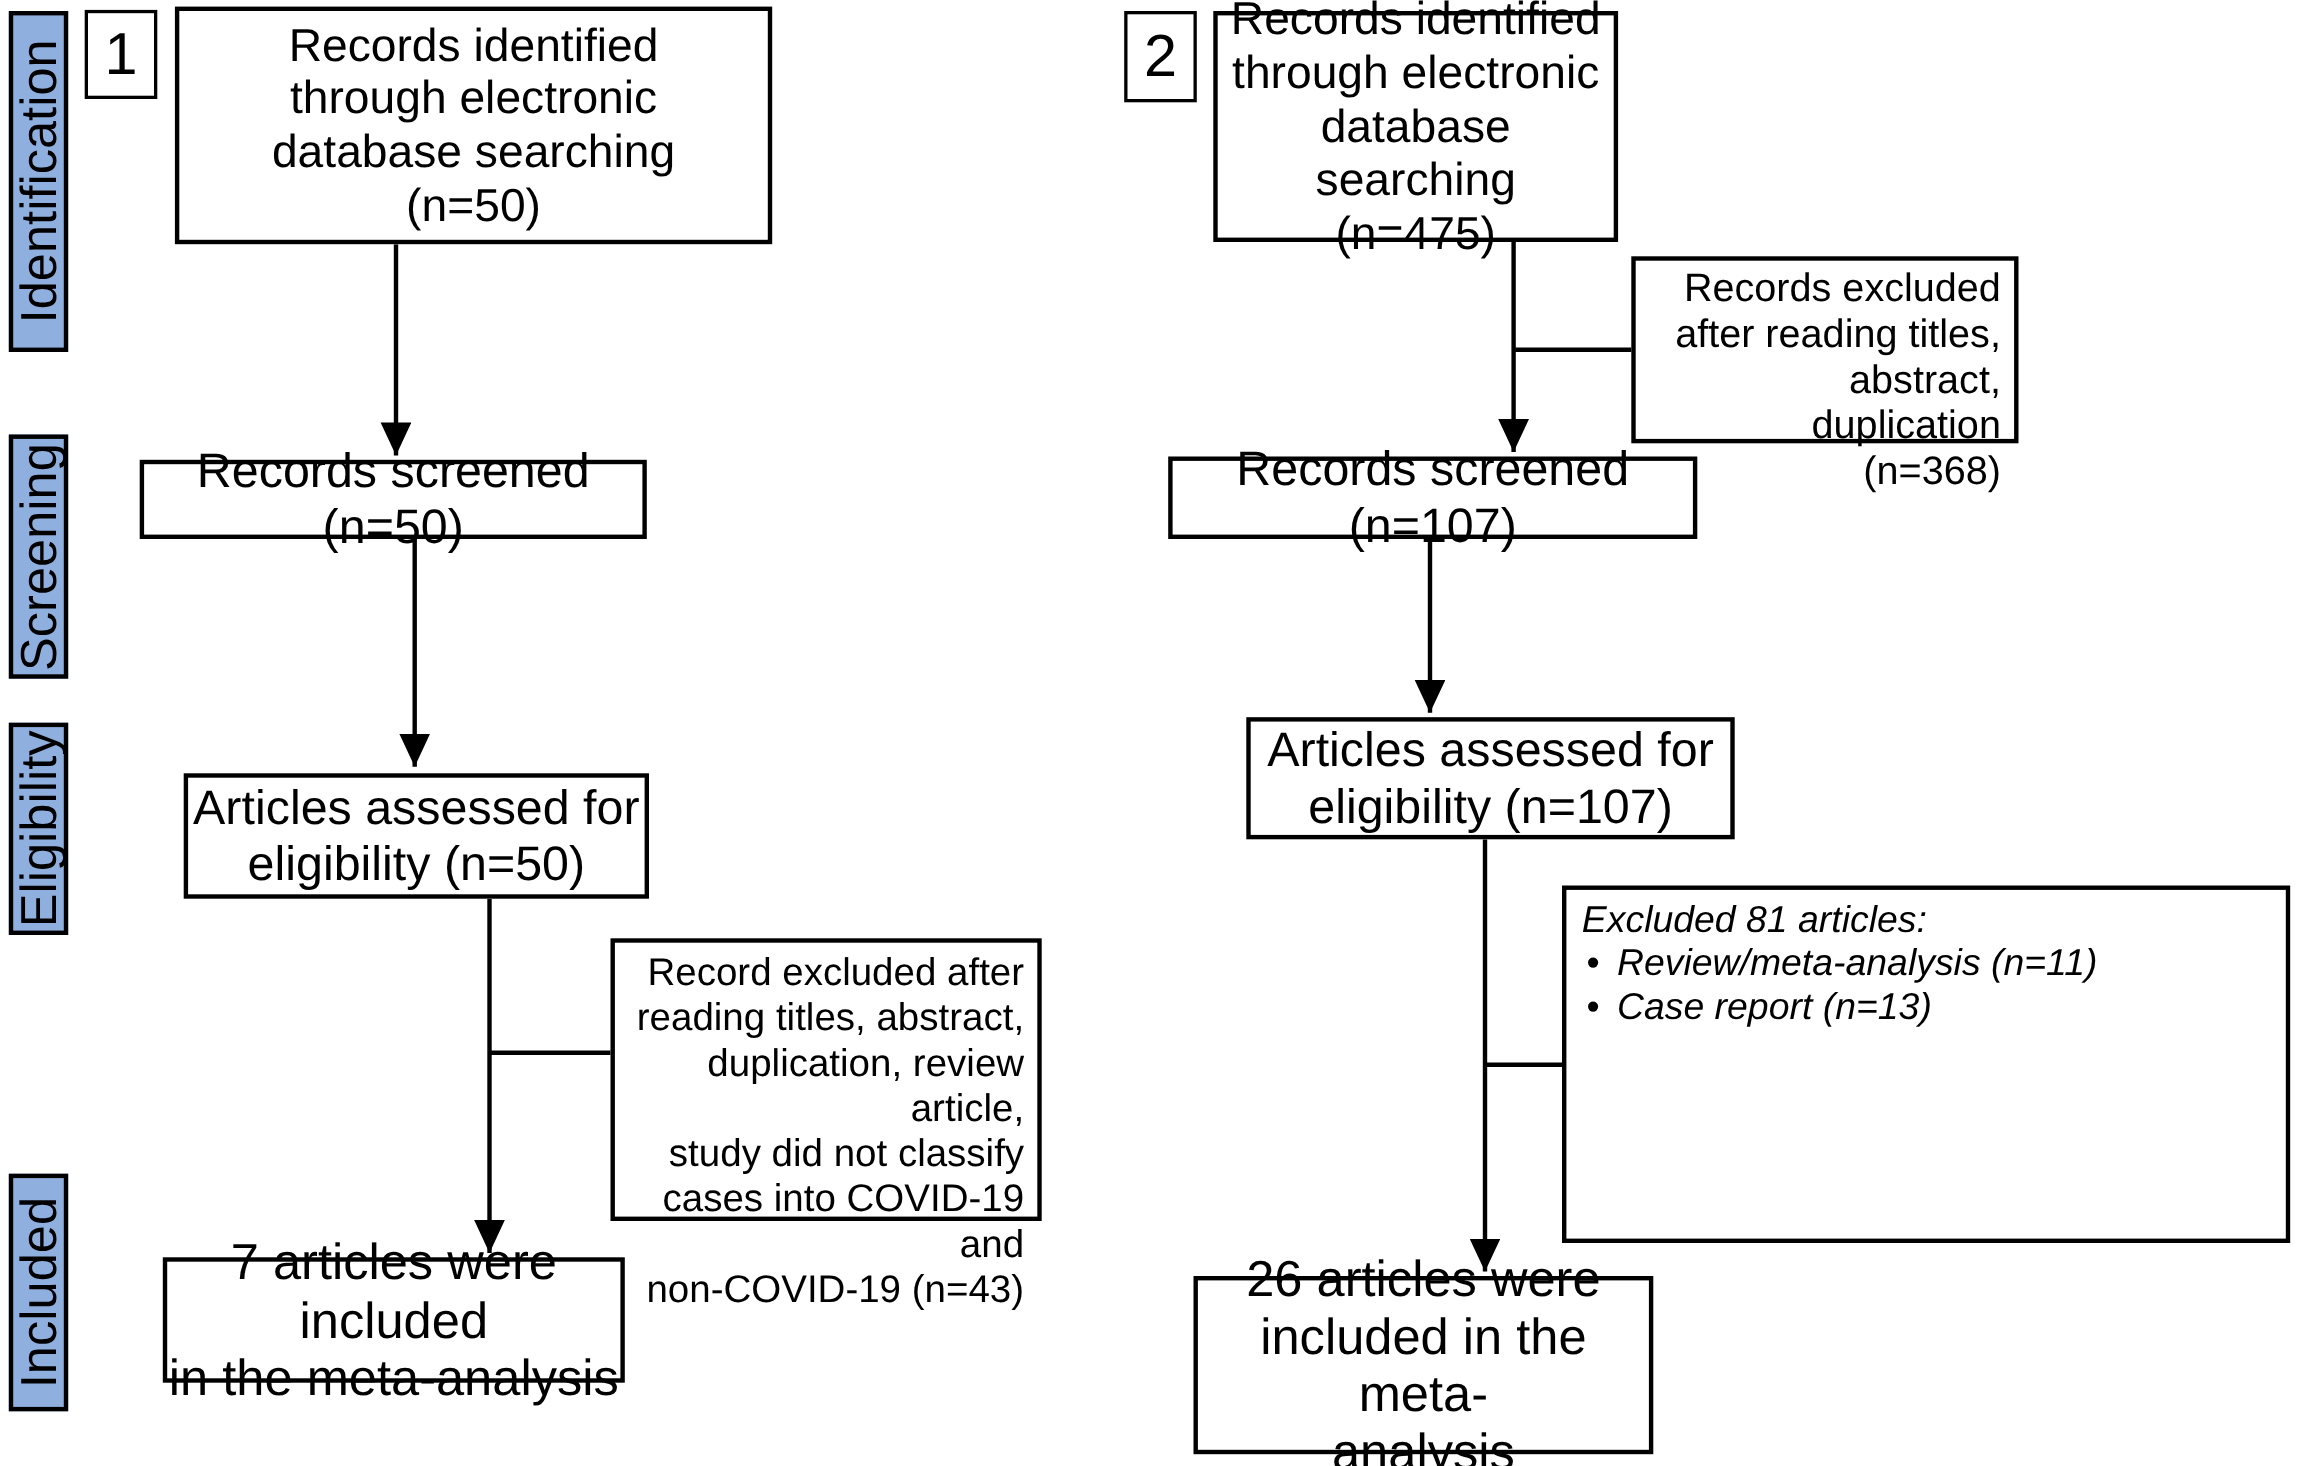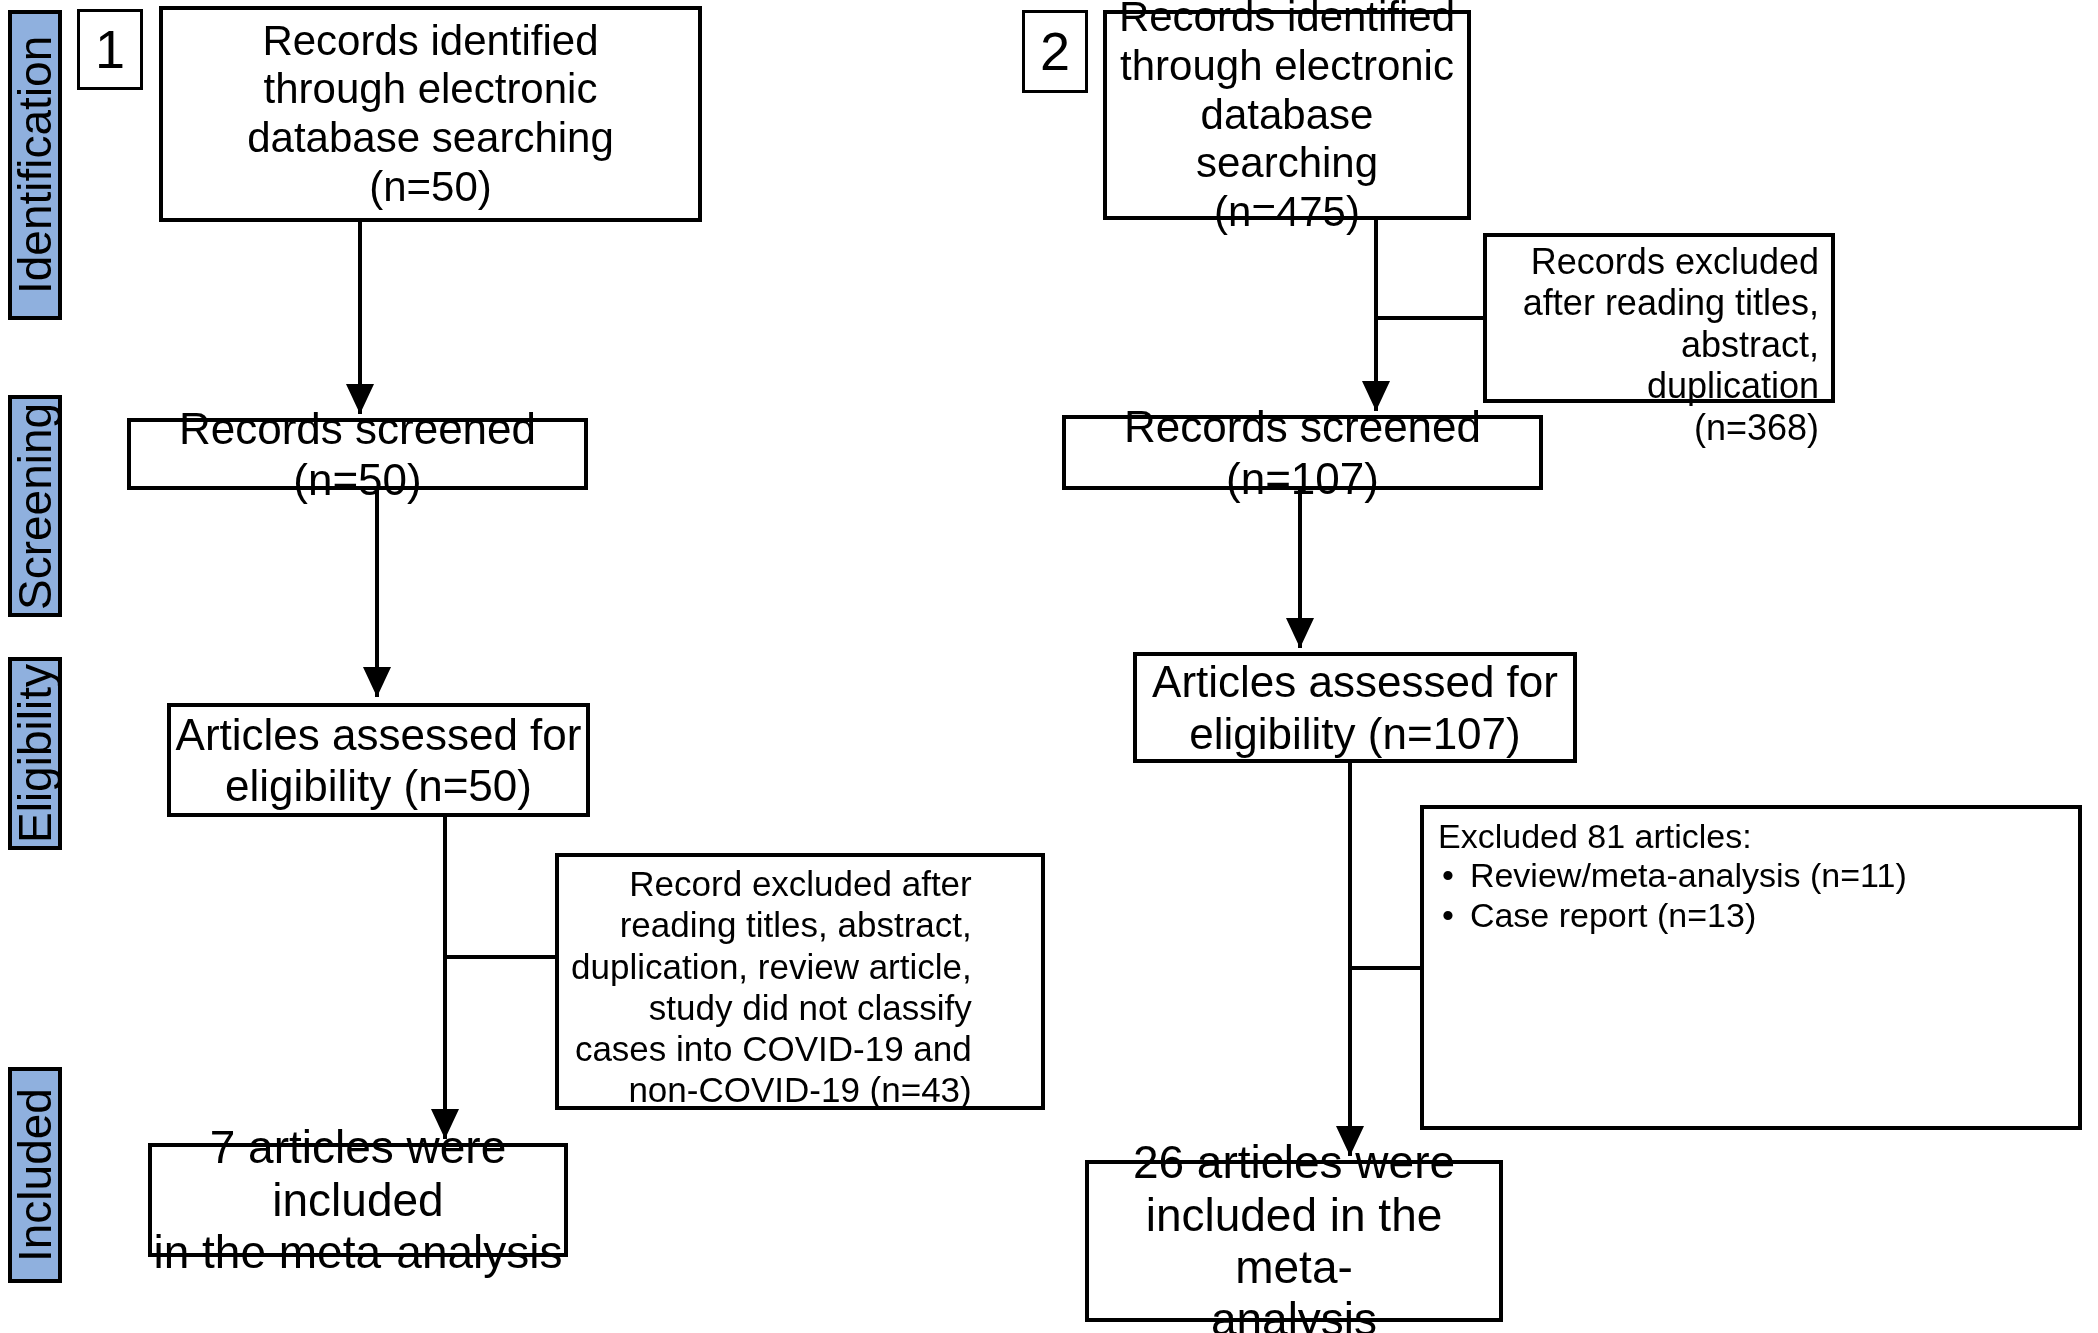--- a/index.html
+++ b/index.html
@@ -80,21 +80,21 @@
   <div class="box f-main" style="left:159px;top:6px;width:543px;height:216px;">Records identified
 through electronic
 database searching
 (n=50)</div>
 
   <div class="box f-single" style="left:127px;top:418px;width:461px;height:72px;">Records screened (n=50)</div>
 
   <div class="box f-single" style="left:167px;top:703px;width:423px;height:114px;">Articles assessed for
 eligibility (n=50)</div>
 
-  <div class="box left f-excl1" style="left:555px;top:853px;width:490px;height:257px;">Record excluded after
+  <div class="box left f-excl1" style="left:555px;top:853px;width:392px;height:257px;">Record excluded after
 reading titles, abstract,
 duplication, review article,
 study did not classify
 cases into COVID-19 and
 non-COVID-19 (n=43)</div>
 
   <div class="box f-incl" style="left:148px;top:1143px;width:420px;height:114px;">7 articles were included
 in the meta-analysis</div>
 
   <div class="box numbox" style="left:1022px;top:10px;width:66px;height:83px;border-width:3px;">2</div>
@@ -107,21 +107,21 @@
   <div class="box left f-excl2" style="left:1483px;top:233px;width:352px;height:170px;">Records excluded
 after reading titles,
 abstract, duplication
 (n=368)</div>
 
   <div class="box f-single" style="left:1062px;top:415px;width:481px;height:75px;">Records screened (n=107)</div>
 
   <div class="box f-single" style="left:1133px;top:652px;width:444px;height:111px;">Articles assessed for
 eligibility (n=107)</div>
 
-  <div class="box left f-excl3" style="left:1420px;top:805px;width:662px;height:325px;">
+  <div class="box left f-excl3" style="left:1420px;top:805px;width:662px;height:325px;font-style:italic;">
     <div>Excluded 81 articles:</div>
     <div class="bullet-item">Review/meta-analysis (n=11)</div>
     <div class="bullet-item">Case report (n=13)</div>
   </div>
 
   <div class="box f-incl" style="left:1085px;top:1160px;width:418px;height:162px;">26 articles were
 included in the meta-
 analysis</div>
 
 </div>

